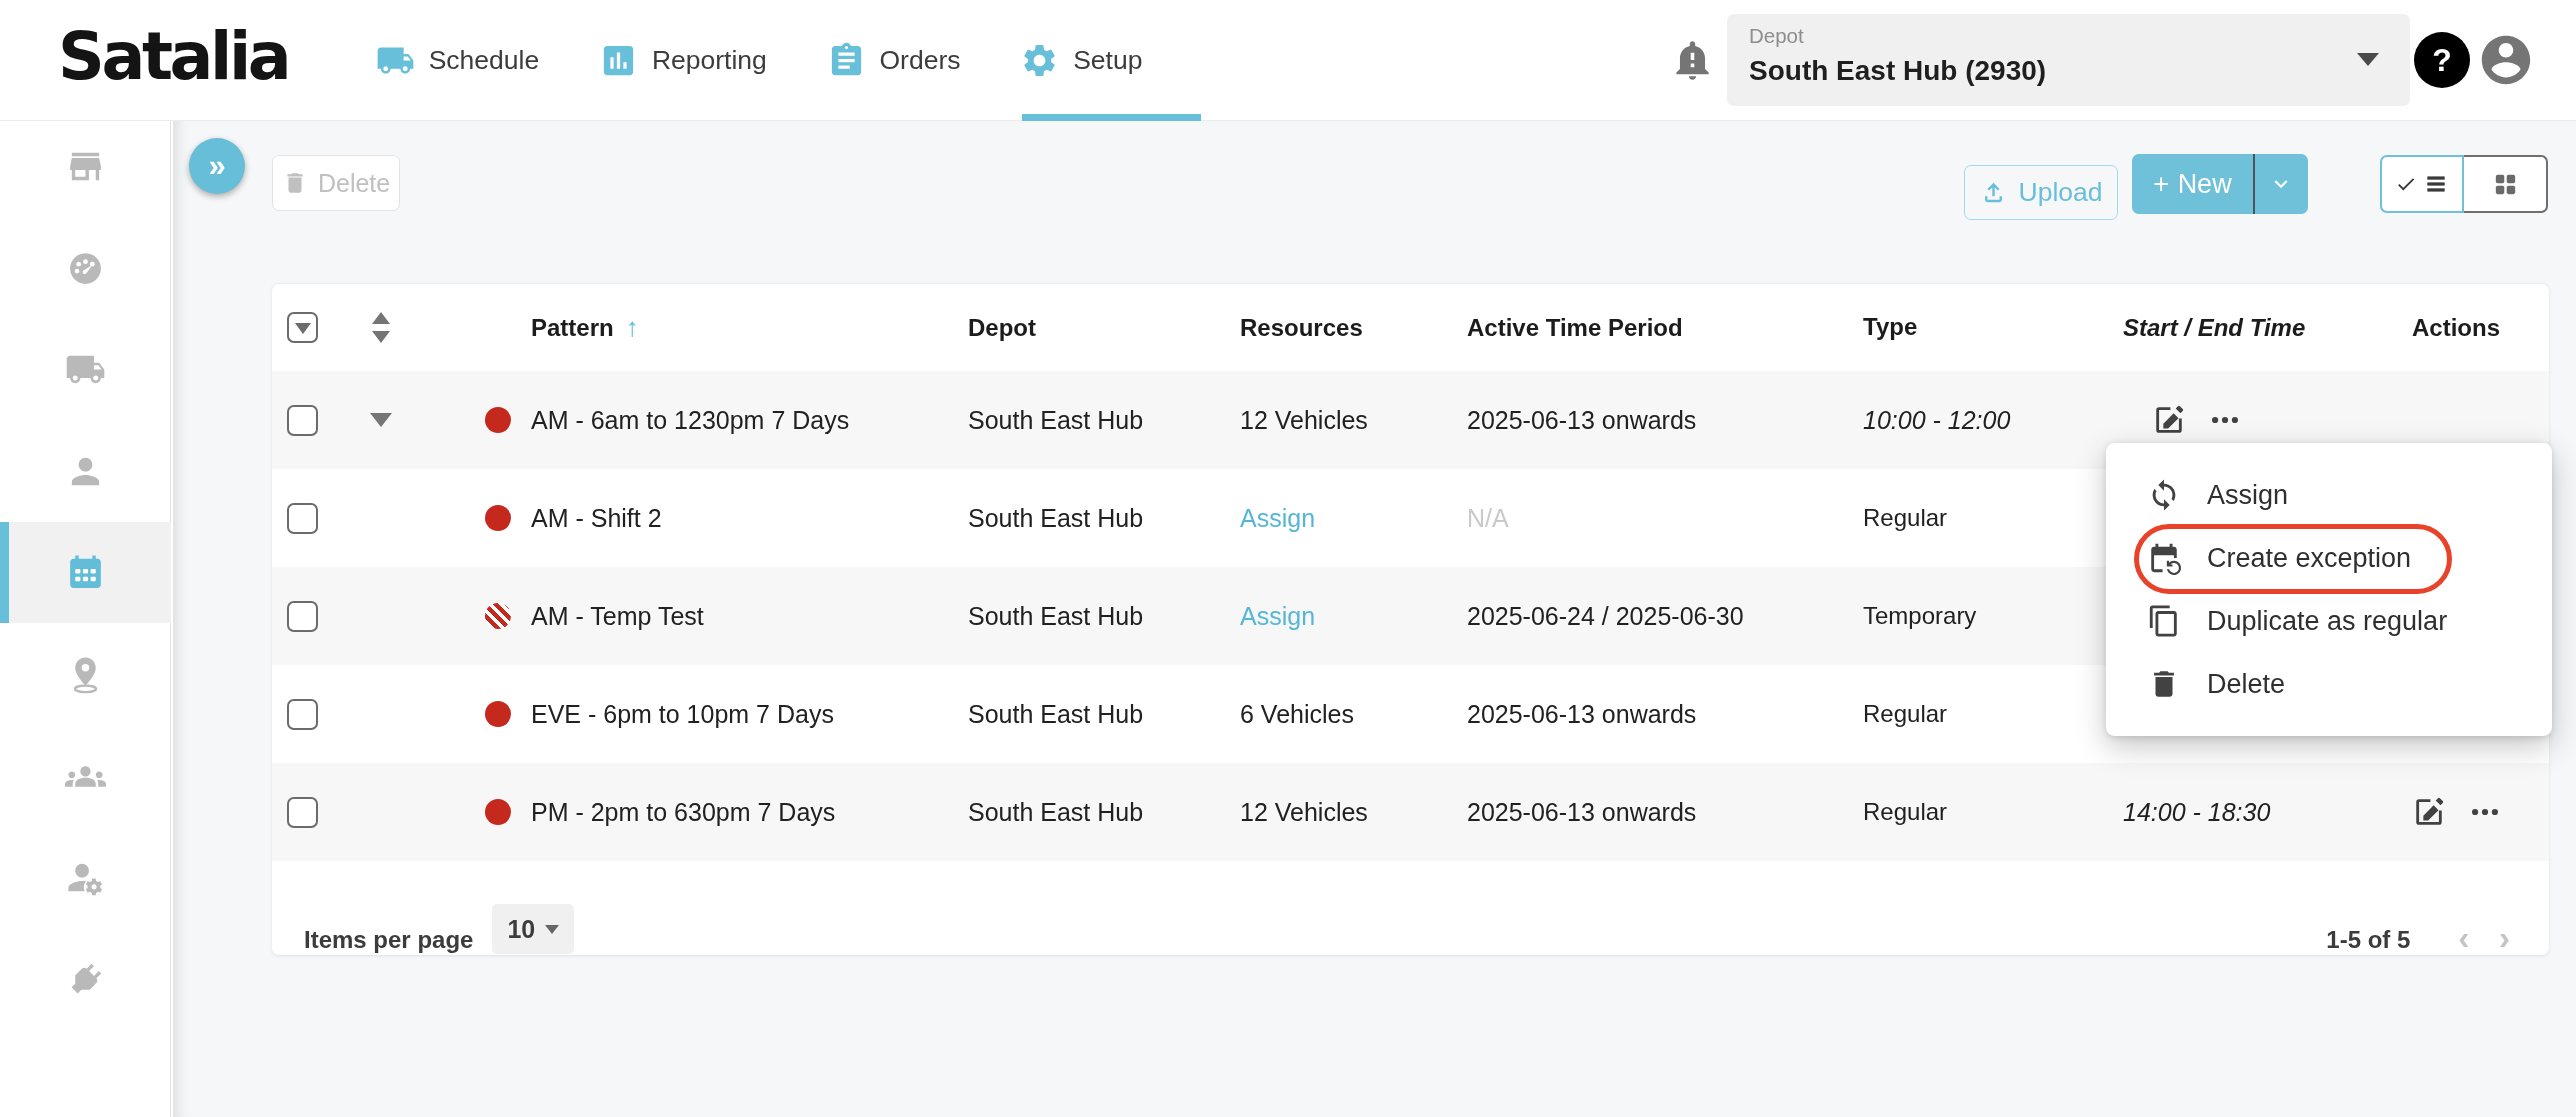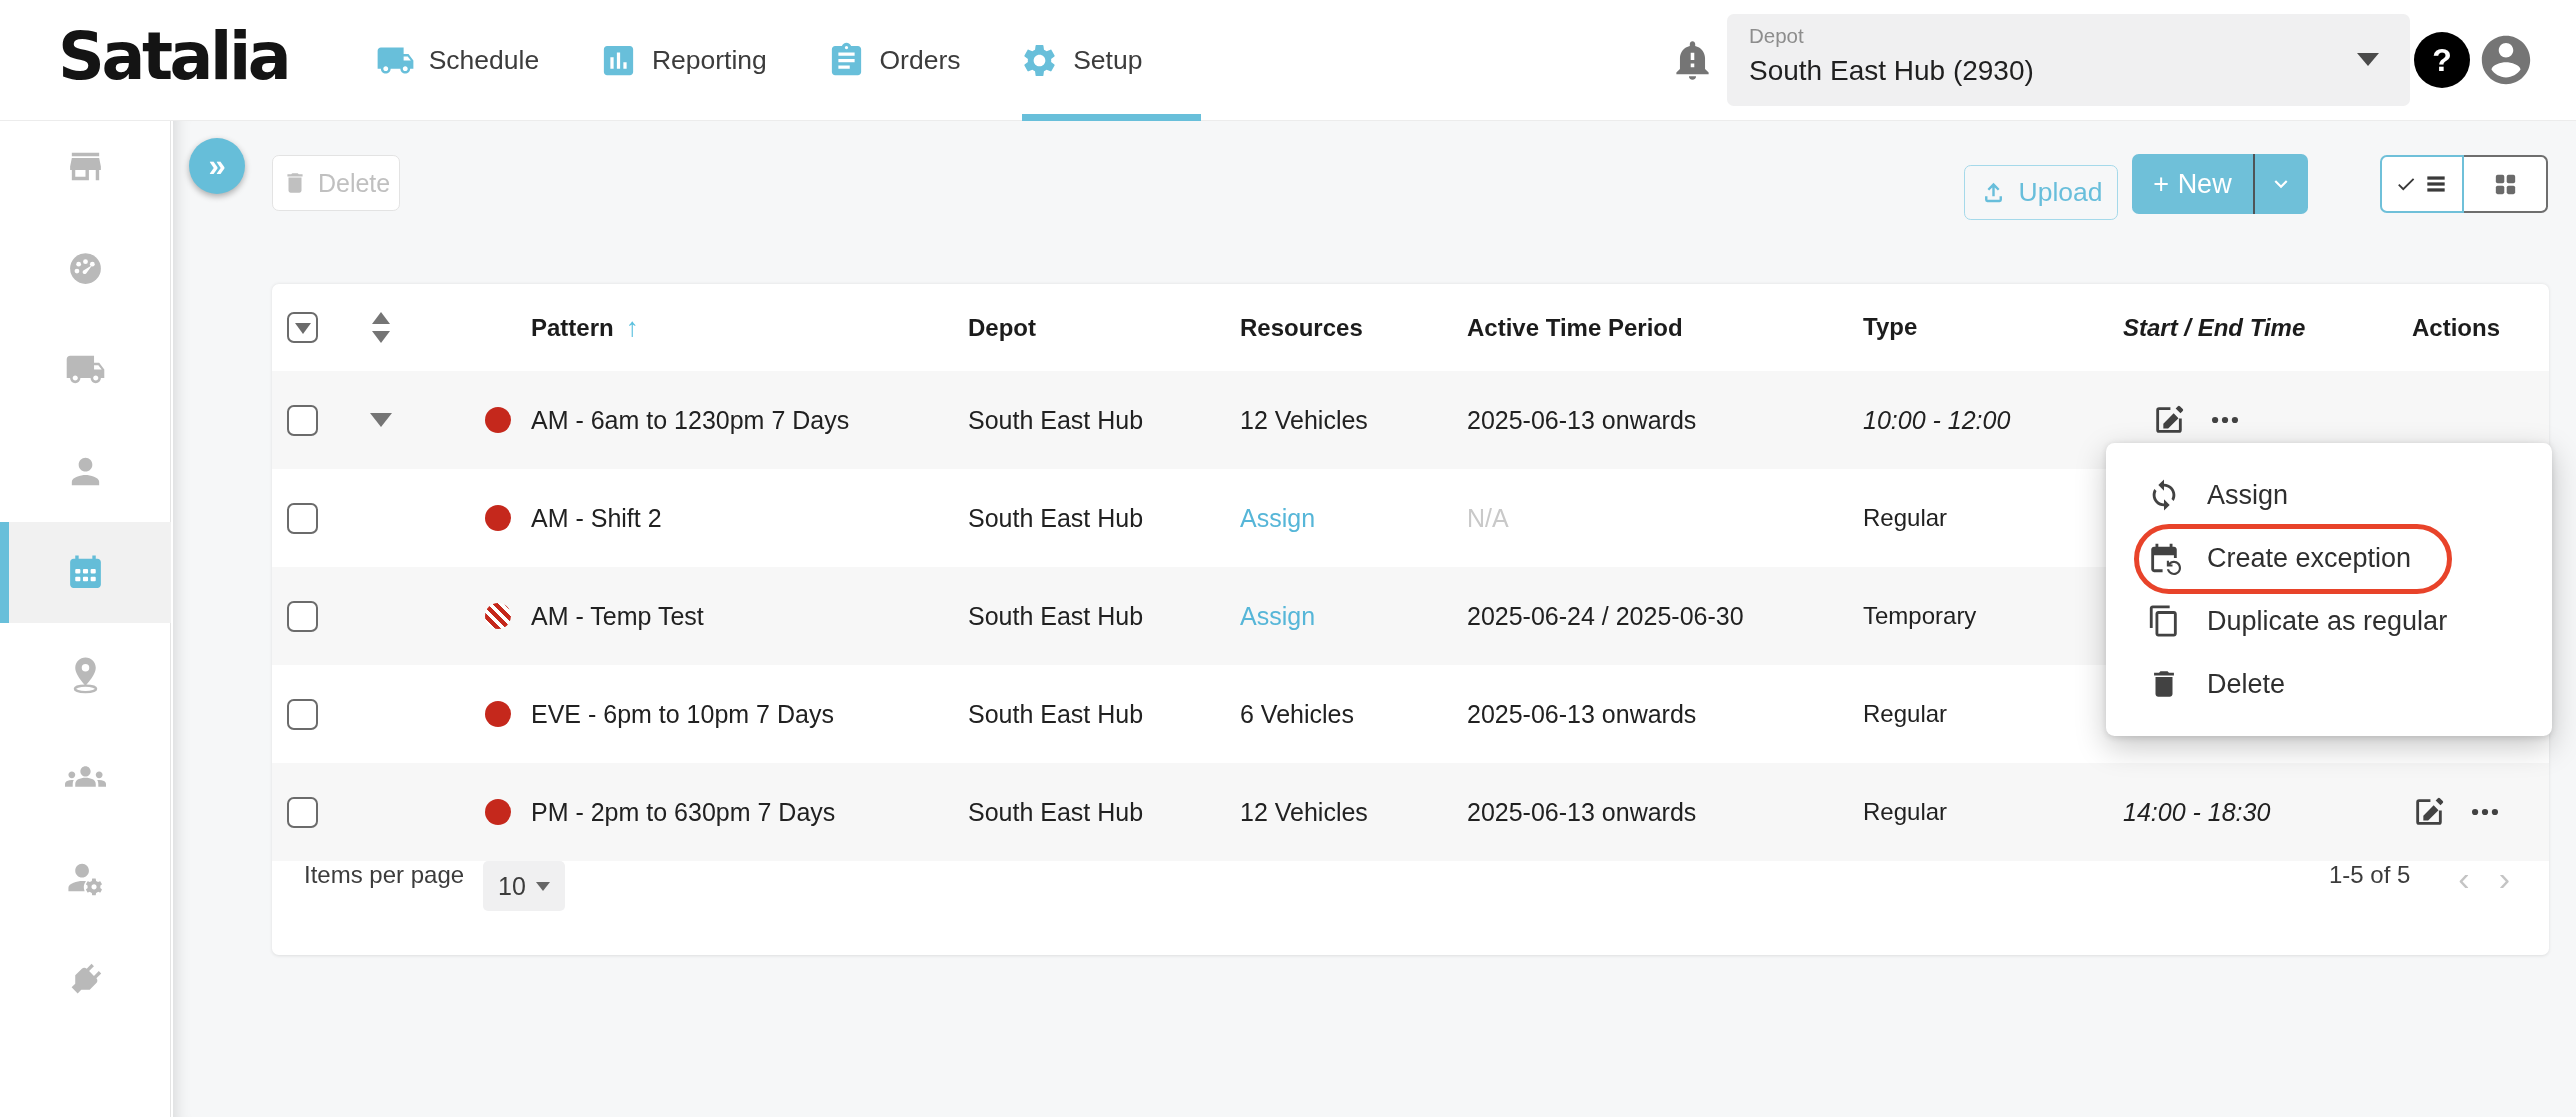--- a/index.html
+++ b/index.html
@@ -15,21 +15,21 @@
   .topnav { position:absolute; left:376px; top:0; height:120px; display:flex; gap:60px; align-items:center; }
   .nav-item { display:flex; align-items:center; gap:13.7px; cursor:pointer; }
   .nav-item svg { width:39px; height:39px; fill:#68bfda; }
   .nav-label { font-size:26.5px; font-weight:500; color:#3c3c3c; }
   .setup-underline { position:absolute; left:1022px; top:114px; width:179px; height:6.8px; background:#68bfda; }
   .bell { position:absolute; left:1671px; top:38px; width:43px; height:44px; }
   .bell svg { width:43px; height:44px; fill:#757575; }
   .depot-box { position:absolute; left:1727px; top:13.7px; width:683px; height:92px;
                background:#f0f0f1; border-radius:6.8px; cursor:pointer; }
   .depot-label { position:absolute; left:22px; top:10.2px; font-size:20.5px; color:#8d8d8d; }
-  .depot-value { position:absolute; left:22px; top:41px; font-size:28px; color:#1f1f1f; }
+  .depot-value { position:absolute; left:22px; top:41px; font-size:28px; color:#1f1f1f;font-weight:bold; }
   .depot-caret { position:absolute; right:31px; top:39px; width:0; height:0;
                  border-left:11px solid transparent; border-right:11px solid transparent;
                  border-top:13.7px solid #4a4a4a; }
   .help-btn { position:absolute; left:2414px; top:32px; width:56px; height:56px; border-radius:50%;
               background:#000; color:#fff; font-size:32px; font-weight:700;
               display:flex; align-items:center; justify-content:center; cursor:pointer; }
   .avatar { position:absolute; left:2477px; top:31px; width:58px; height:58px; cursor:pointer; }
   .avatar svg { width:58px; height:58px; fill:#757575; }
 
   
@@ -96,21 +96,21 @@
                border-top:14.5px solid #757575; cursor:pointer; }
   .dot { width:26px; height:26px; border-radius:50%; background:#c5281c; margin-left:53px; }
   .dot.striped { background:repeating-linear-gradient(45deg,#c5281c 0 4.3px,#ffffff 4.3px 7.7px); }
   .sort-arrow { color:#5bc0de; font-weight:400; margin-left:12px; font-size:26px; }
   .link { color:#56b6d8; cursor:pointer; }
   .muted { color:#c9c9c9; }
   .bold { font-weight:700; }
   .icon-btn { cursor:pointer; display:flex; align-items:center; }
   .icon-btn svg { width:34px; height:34px; fill:#424242; }
 
-  .pagination { height:93px; display:flex; align-items:flex-start; font-size:24px; color:#3c3c3c; }
+  .pagination { height:93px; display:flex; align-items:flex-end; font-size:24px; color:#3c3c3c;font-weight:bold; }
   .pp-label { margin-left:32px; }
   .pp-select { margin-left:19px; width:82px; height:50px; background:#f0f0f1; border-radius:5.1px;
                display:flex; align-items:center; justify-content:center; gap:10.2px; font-size:25px; cursor:pointer; }
   .pp-caret { width:0; height:0; border-left:7.7px solid transparent; border-right:7.7px solid transparent;
               border-top:9.4px solid #666; }
   .pg-range { margin-left:auto; }
   .pg-nav { display:flex; gap:29px; margin-left:48px; margin-right:39px; }
   .pg-chevron { font-size:34px; color:#c4c4c4; cursor:pointer; line-height:1; }
 
   

